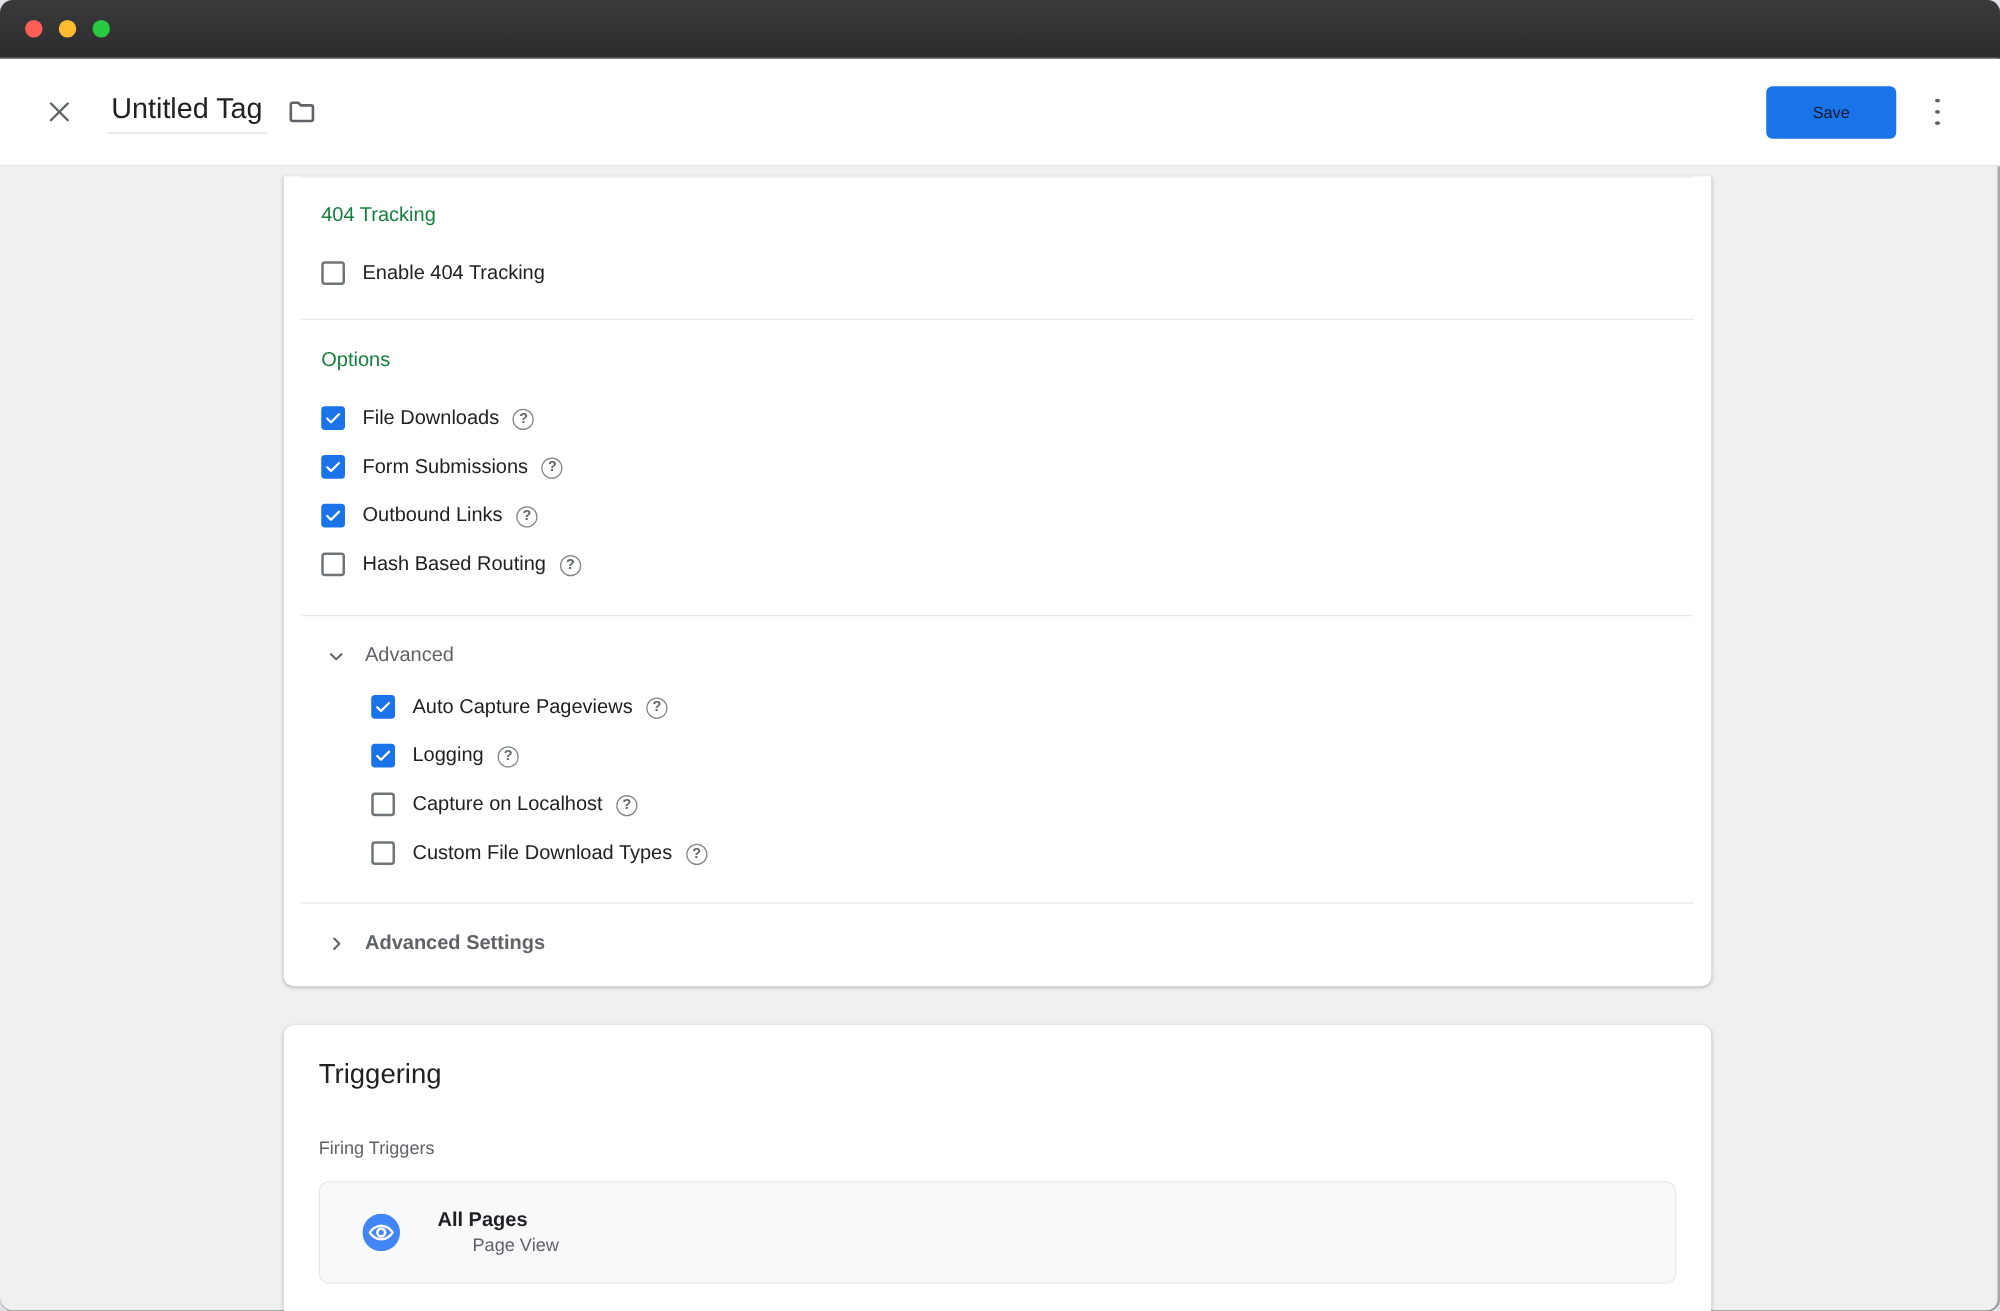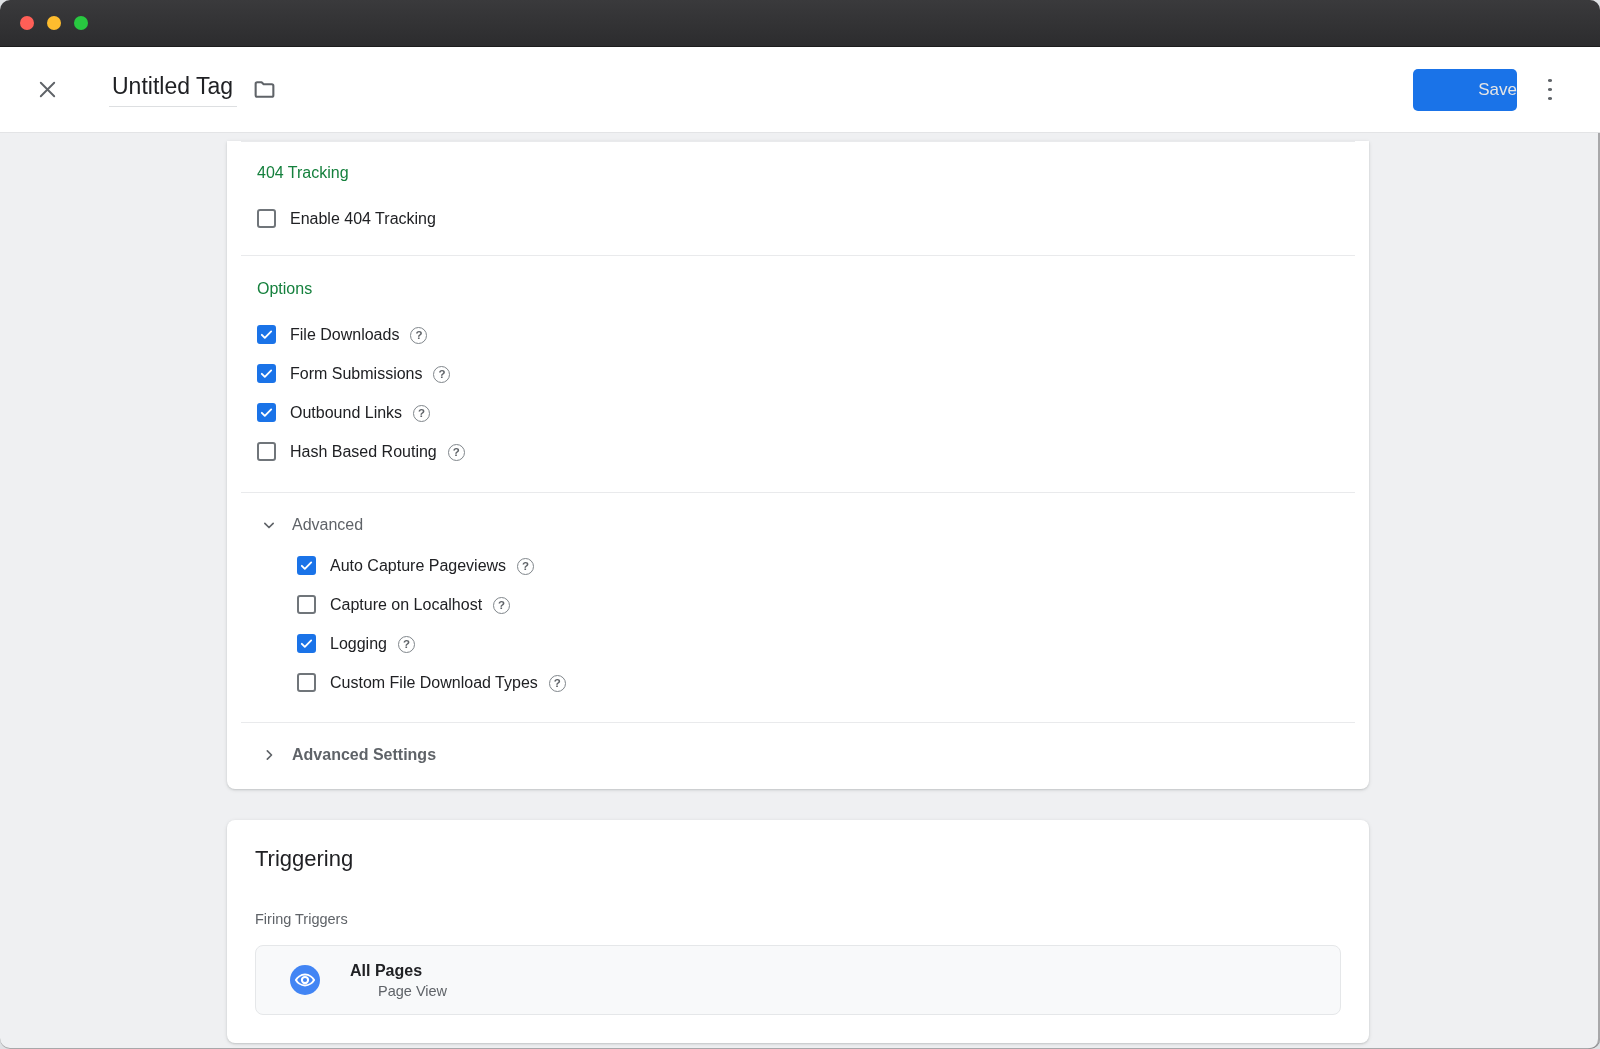--- a/index.html
+++ b/index.html
@@ -32,33 +32,33 @@
     background: #fff; border-bottom: 1px solid #e3e4e6;
     display: flex; align-items: center;
     padding: 0 36px 0 33px;
   }
   .icon-btn {
     background: none; border: none; cursor: pointer;
     width: 28px; height: 28px;
     display: flex; align-items: center; justify-content: center;
   }
   .tag-title {
-    margin-left: 48px;
+    margin-left: 25px;
     font-size: 23px; color: #202124;
     padding: 0 4px 6px 3px;
     border-bottom: 1px solid #dddfe1;
     cursor: text;
   }
   .folder-btn { margin-left: 13px; }
   .spacer { flex: 1; }
   .save-btn {
     width: 104px; height: 42px;
-    background: #1a73e8; color: #e5e5e5;
-    font-family: inherit; font-size: 17px; font-weight: 500;
-    border: none; border-radius: 5px; cursor: pointer; text-align: right;
+    background: #1a73e8; color: #0f172a;
+    font-family: inherit; font-size: 13px; font-weight: 500;
+    border: none; border-radius: 5px; cursor: pointer;
   }
   .kebab-btn { margin-left: 19px; flex-direction: column; }
   .kebab-btn .dot { width: 4.5px; height: 4.5px; border-radius: 50%; background: #5f6368; margin: 3.2px 0; }
 
   
   .content { flex: 1; overflow: hidden; }
   .card {
     width: 1142px; margin-left: 227px;
     background: #fff;
     box-shadow: 0 1px 2px rgba(60,64,67,.18), 0 1px 4px rgba(60,64,67,.10);
@@ -99,21 +99,21 @@
   .collapsible { display: flex; align-items: center; height: 24px; cursor: pointer; }
   .collapsible .chev { width: 24px; height: 24px; display: flex; align-items: center; justify-content: center; }
   .collapsible .coll-label { font-size: 16px; color: #5f6368; margin-left: 11px; }
   .adv-list { margin-left: 40px; margin-top: 14px; }
 
   
   .card-trigger { padding: 26px 28px 28px; }
   .trigger-heading { font-size: 22px; font-weight: 400; color: #202124; margin-bottom: 39px; }
   .firing-label { font-size: 14.5px; color: #5f6368; margin-bottom: 18px; }
   .trigger-row {
-    height: 70px; border: 1px solid #e5e7e9; border-radius: 8px;
+    height: 82px; border: 1px solid #e5e7e9; border-radius: 8px;
     background: #f8f9fa; cursor: pointer;
     display: flex; align-items: center; padding-left: 34px;
   }
   .trigger-icon { width: 30px; height: 30px; flex: 0 0 30px; }
   .trigger-text { margin-left: 30px; }
   .trigger-name { font-size: 16px; font-weight: 700; color: #202124; }
   .trigger-type { font-size: 14.5px; color: #5f6368; margin-top: 3px; margin-left: 28px; }
 </style>
 </head>
 <body>
@@ -227,36 +227,36 @@
             <span class="cb checked">
               <svg viewBox="0 0 24 24">
                   <path fill="none" stroke="#fff" stroke-width="3" stroke-linecap="round" stroke-linejoin="round" d="M4.5 12.5l4.8 4.8L19.5 7"></path>
                 </svg>
             </span>
             <span class="cb-label">Auto Capture Pageviews</span>
             <span class="help"></span>
           </div>
 
           <div class="cb-row">
+            <span class="cb checked">
+              <svg viewBox="0 0 24 24">
+                  <path fill="none" stroke="#fff" stroke-width="3" stroke-linecap="round" stroke-linejoin="round" d="M4.5 12.5l4.8 4.8L19.5 7"></path>
+                </svg>
+            </span>
+            <span class="cb-label">Logging</span>
+            <span class="help"></span>
+          </div>
+
+          <div class="cb-row">
             <span class="cb">
               <svg viewBox="0 0 24 24">
                   <path fill="none" stroke="#fff" stroke-width="3" stroke-linecap="round" stroke-linejoin="round" d="M4.5 12.5l4.8 4.8L19.5 7"></path>
                 </svg>
             </span>
             <span class="cb-label">Capture on Localhost</span>
-            <span class="help"></span>
-          </div>
-
-          <div class="cb-row">
-            <span class="cb checked">
-              <svg viewBox="0 0 24 24">
-                  <path fill="none" stroke="#fff" stroke-width="3" stroke-linecap="round" stroke-linejoin="round" d="M4.5 12.5l4.8 4.8L19.5 7"></path>
-                </svg>
-            </span>
-            <span class="cb-label">Logging</span>
             <span class="help"></span>
           </div>
 
           <div class="cb-row">
             <span class="cb">
               <svg viewBox="0 0 24 24">
                   <path fill="none" stroke="#fff" stroke-width="3" stroke-linecap="round" stroke-linejoin="round" d="M4.5 12.5l4.8 4.8L19.5 7"></path>
                 </svg>
             </span>
             <span class="cb-label">Custom File Download Types</span>

